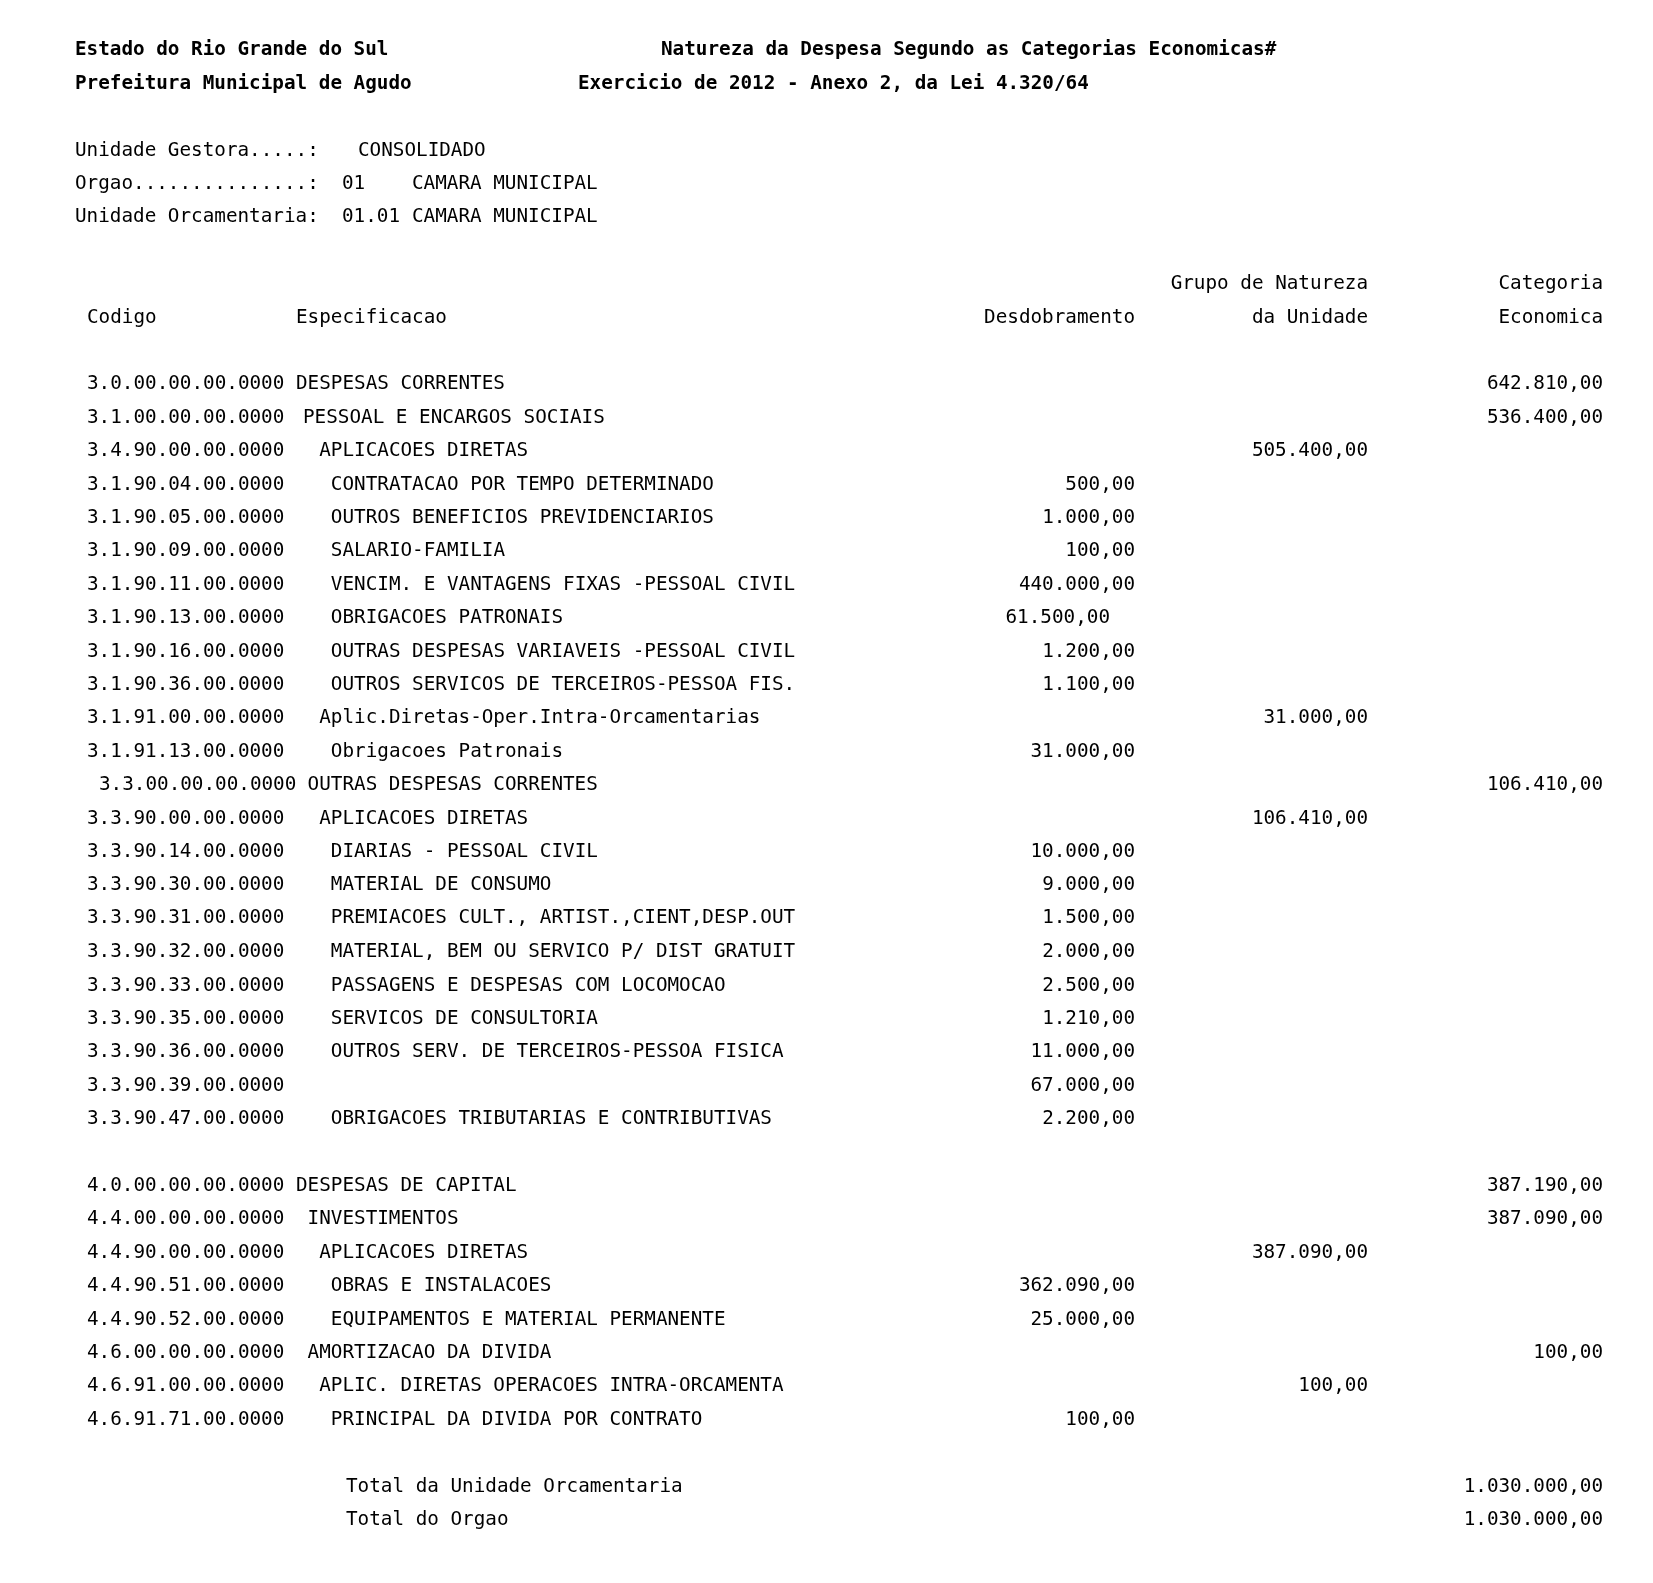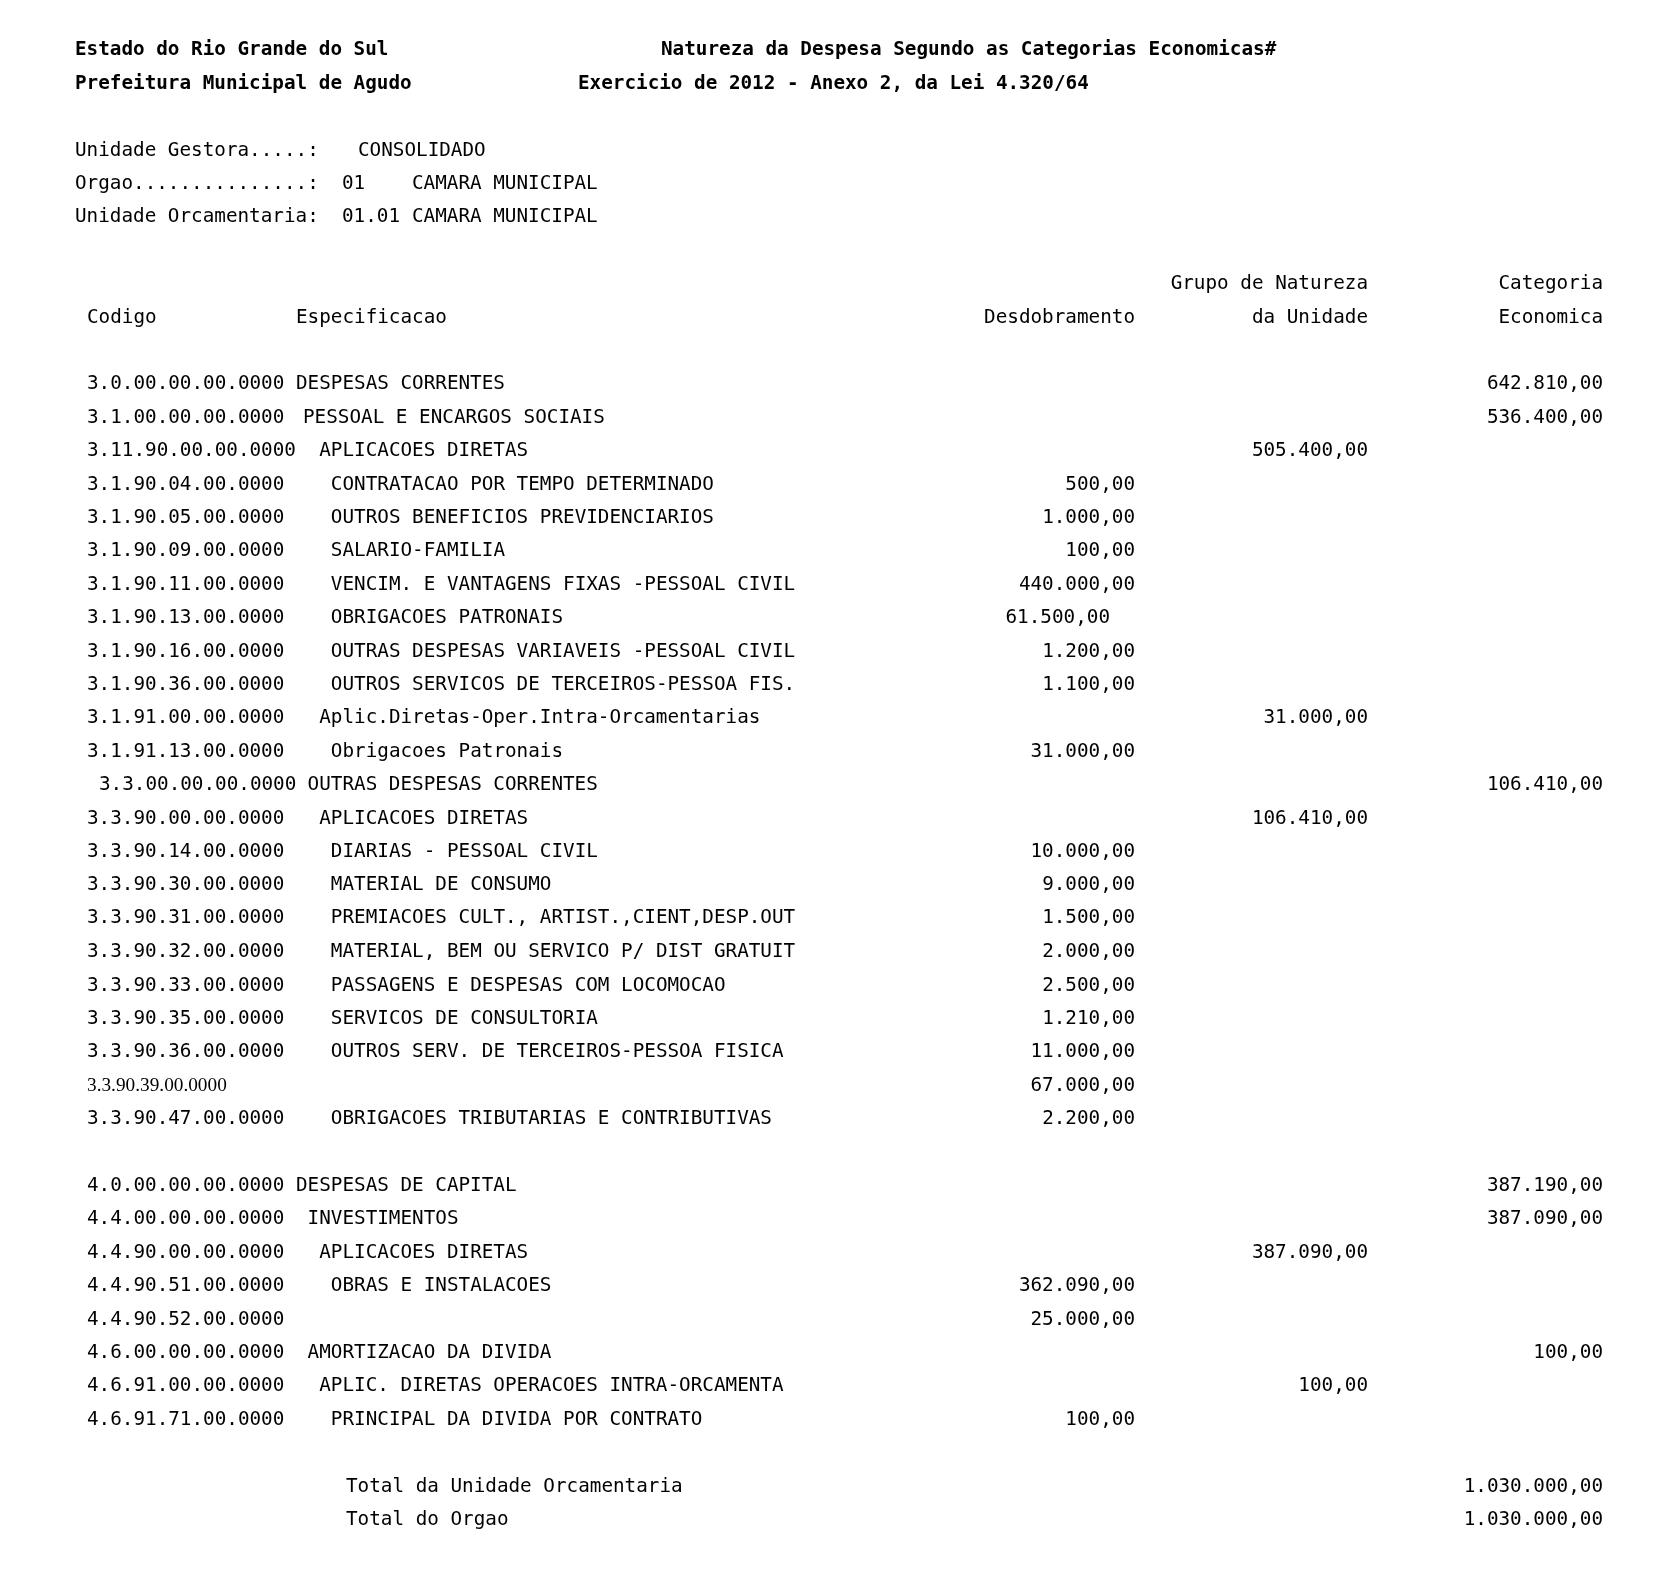--- a/index.html
+++ b/index.html
@@ -63,21 +63,21 @@
         <span class="l" style="left: 87px;">3.0.00.00.00.0000</span>
         <span class="l" style="left: 296px;">DESPESAS CORRENTES</span>
         <span class="l" style="right: 50px;">642.810,00</span>
       </div>
       <div class="row" style="top: 399.7px;">
         <span class="l" style="left: 87px;">3.1.00.00.00.0000</span>
         <span class="l" style="left: 303px;">PESSOAL E ENCARGOS SOCIAIS</span>
         <span class="l" style="right: 50px;">536.400,00</span>
       </div>
       <div class="row" style="top: 433.1px;">
-        <span class="l" style="left: 87px;">3.11.90.00.00.0000</span>
+        <span class="l" style="left: 87px;">3.4.90.00.00.0000</span>
         <span class="l" style="left: 319.24px;">APLICACOES DIRETAS</span>
         <span class="l" style="right: 285px;">505.400,00</span>
       </div>
       <div class="row" style="top: 466.5px;">
         <span class="l" style="left: 87px;">3.1.90.04.00.0000</span>
         <span class="l" style="left: 330.86px;">CONTRATACAO POR TEMPO DETERMINADO</span>
         <span class="l" style="right: 518px;">500,00</span>
       </div>
       <div class="row" style="top: 499.9px;">
         <span class="l" style="left: 87px;">3.1.90.05.00.0000</span>
@@ -158,21 +158,21 @@
         <span class="l" style="left: 87px;">3.3.90.35.00.0000</span>
         <span class="l" style="left: 330.86px;">SERVICOS DE CONSULTORIA</span>
         <span class="l" style="right: 518px;">1.210,00</span>
       </div>
       <div class="row" style="top: 1034.3px;">
         <span class="l" style="left: 87px;">3.3.90.36.00.0000</span>
         <span class="l" style="left: 330.86px;">OUTROS SERV. DE TERCEIROS-PESSOA FISICA</span>
         <span class="l" style="right: 518px;">11.000,00</span>
       </div>
       <div class="row" style="top: 1067.7px;">
-        <span class="l" style="left: 87px; font-family: Liberation Serif, serif;">3.3.90.39.00.0000</span>
+        <span class="l" style="left: 87px;">3.3.90.39.00.0000</span>
         <span class="l" style="right: 518px;">67.000,00</span>
       </div>
       <div class="row" style="top: 1101.1px;">
         <span class="l" style="left: 87px;">3.3.90.47.00.0000</span>
         <span class="l" style="left: 330.86px;">OBRIGACOES TRIBUTARIAS E CONTRIBUTIVAS</span>
         <span class="l" style="right: 518px;">2.200,00</span>
       </div>
       <div class="row" style="top: 1167.9px;">
         <span class="l" style="left: 87px;">4.0.00.00.00.0000</span>
         <span class="l" style="left: 296px;">DESPESAS DE CAPITAL</span>
@@ -188,20 +188,21 @@
         <span class="l" style="left: 319.24px;">APLICACOES DIRETAS</span>
         <span class="l" style="right: 285px;">387.090,00</span>
       </div>
       <div class="row" style="top: 1268.1px;">
         <span class="l" style="left: 87px;">4.4.90.51.00.0000</span>
         <span class="l" style="left: 330.86px;">OBRAS E INSTALACOES</span>
         <span class="l" style="right: 518px;">362.090,00</span>
       </div>
       <div class="row" style="top: 1301.5px;">
         <span class="l" style="left: 87px;">4.4.90.52.00.0000</span>
+        <span class="l" style="left: 330.86px;">EQUIPAMENTOS E MATERIAL PERMANENTE</span>
         <span class="l" style="right: 518px;">25.000,00</span>
       </div>
       <div class="row" style="top: 1334.9px;">
         <span class="l" style="left: 87px;">4.6.00.00.00.0000</span>
         <span class="l" style="left: 307.62px;">AMORTIZACAO DA DIVIDA</span>
         <span class="l" style="right: 50px;">100,00</span>
       </div>
       <div class="row" style="top: 1368.3px;">
         <span class="l" style="left: 87px;">4.6.91.00.00.0000</span>
         <span class="l" style="left: 319.24px;">APLIC. DIRETAS OPERACOES INTRA-ORCAMENTA</span>

